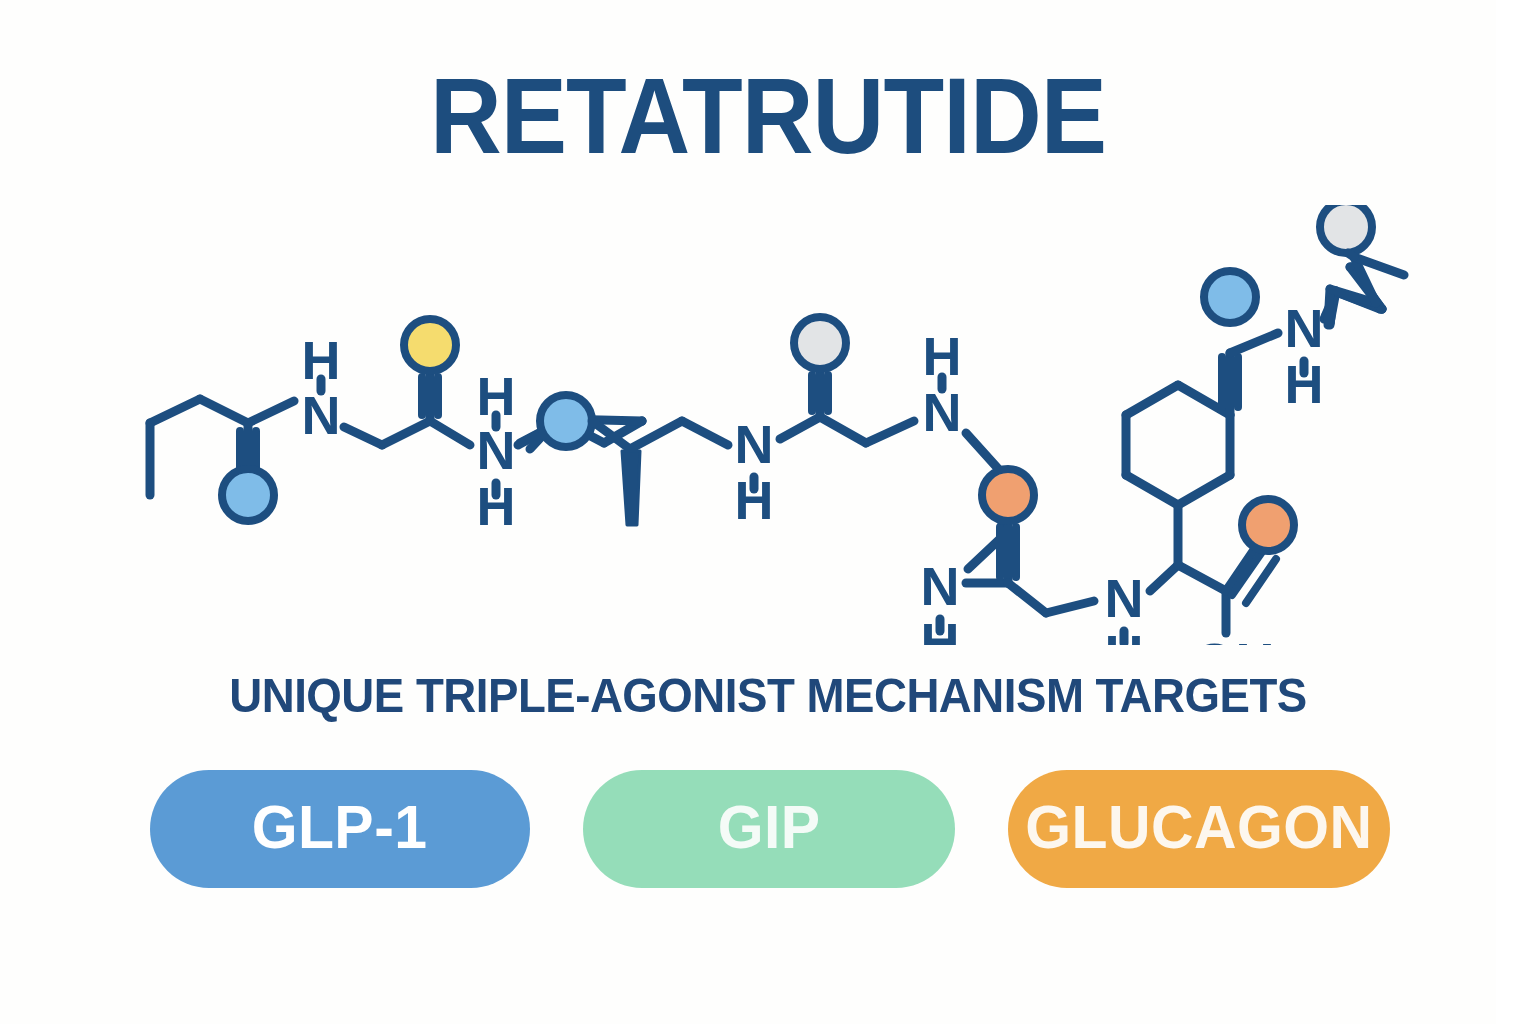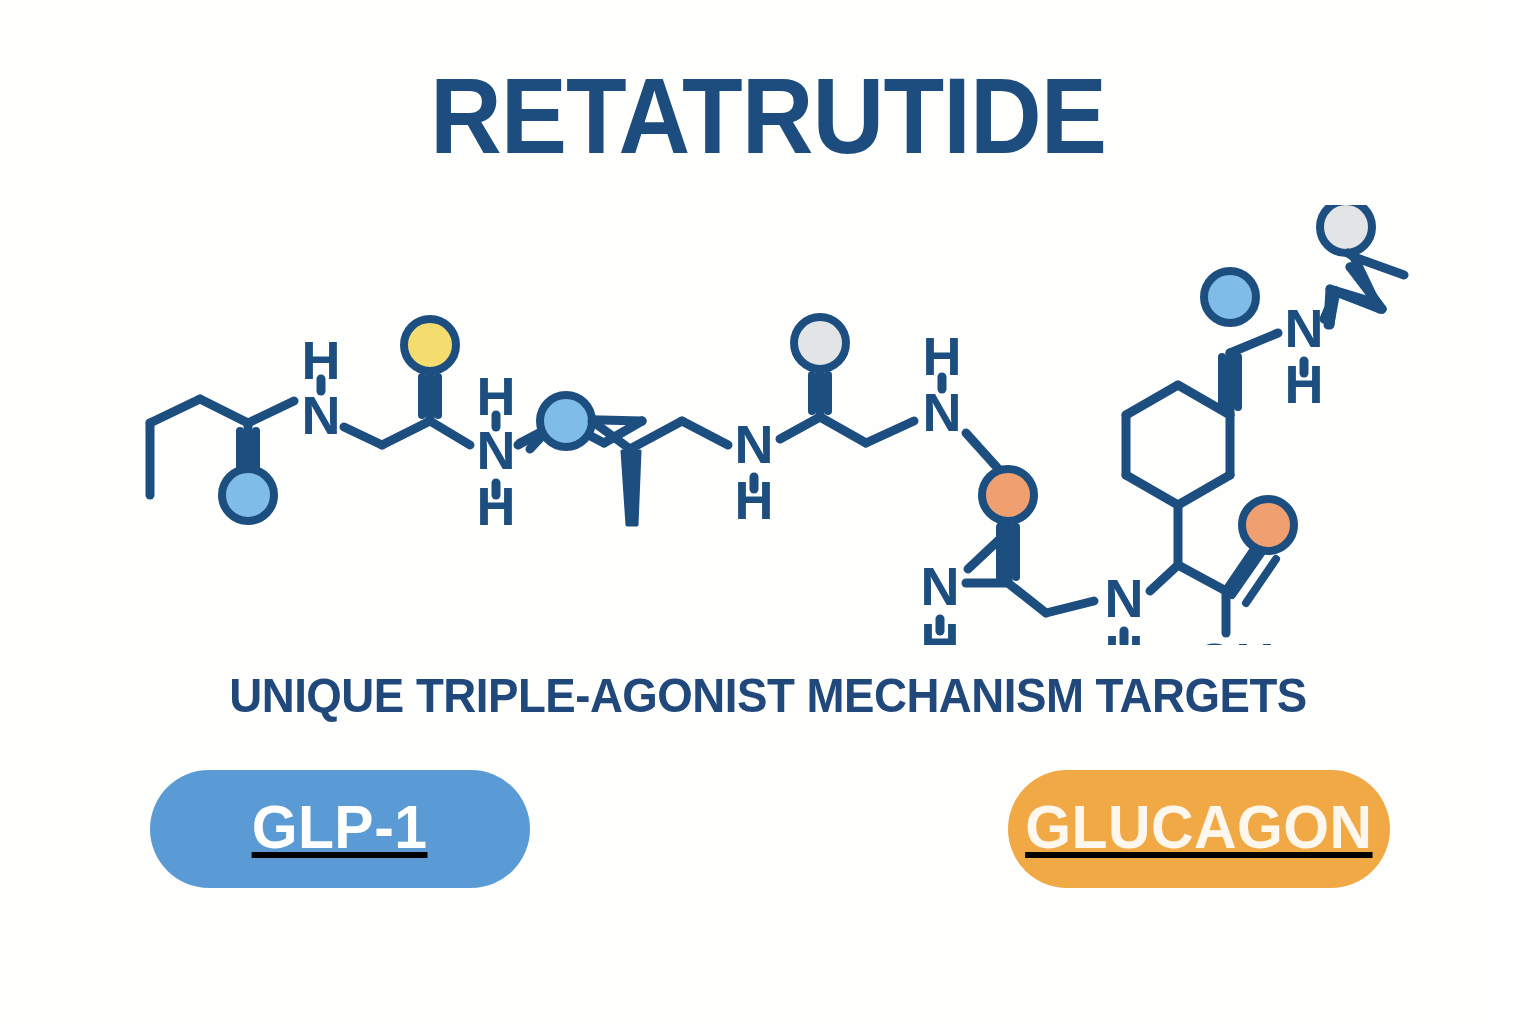--- a/index.html
+++ b/index.html
@@ -73,21 +73,20 @@
   
   #pills {
     position: absolute;
     left: 150px;
     top: 768px;
     width: 1240px;
     height: 122px;
     display: flex;
     align-items: center;
     justify-content: space-between;
-    text-decoration: underline;
   }
   .pill {
     height: 118px;
     border-radius: 62px;
     display: flex;
     align-items: center;
     justify-content: center;
     box-sizing: border-box;
   }
   .pill-label {
@@ -286,20 +285,23 @@
   </div>
 
   <div id="subtitle">UNIQUE TRIPLE-AGONIST MECHANISM TARGETS</div>
 
   <div id="pills">
 
     <div class="pill" id="pill-glp1">
       <span class="pill-label">GLP-1</span>
     </div>
 
+    <div class="pill" id="pill-gip">
+      <span class="pill-label">GIP</span>
+    </div>
 
     <div class="pill" id="pill-gluc">
       <span class="pill-label">GLUCAGON</span>
     </div>
 
   </div>
 
 </div>
 
 </body></html>

